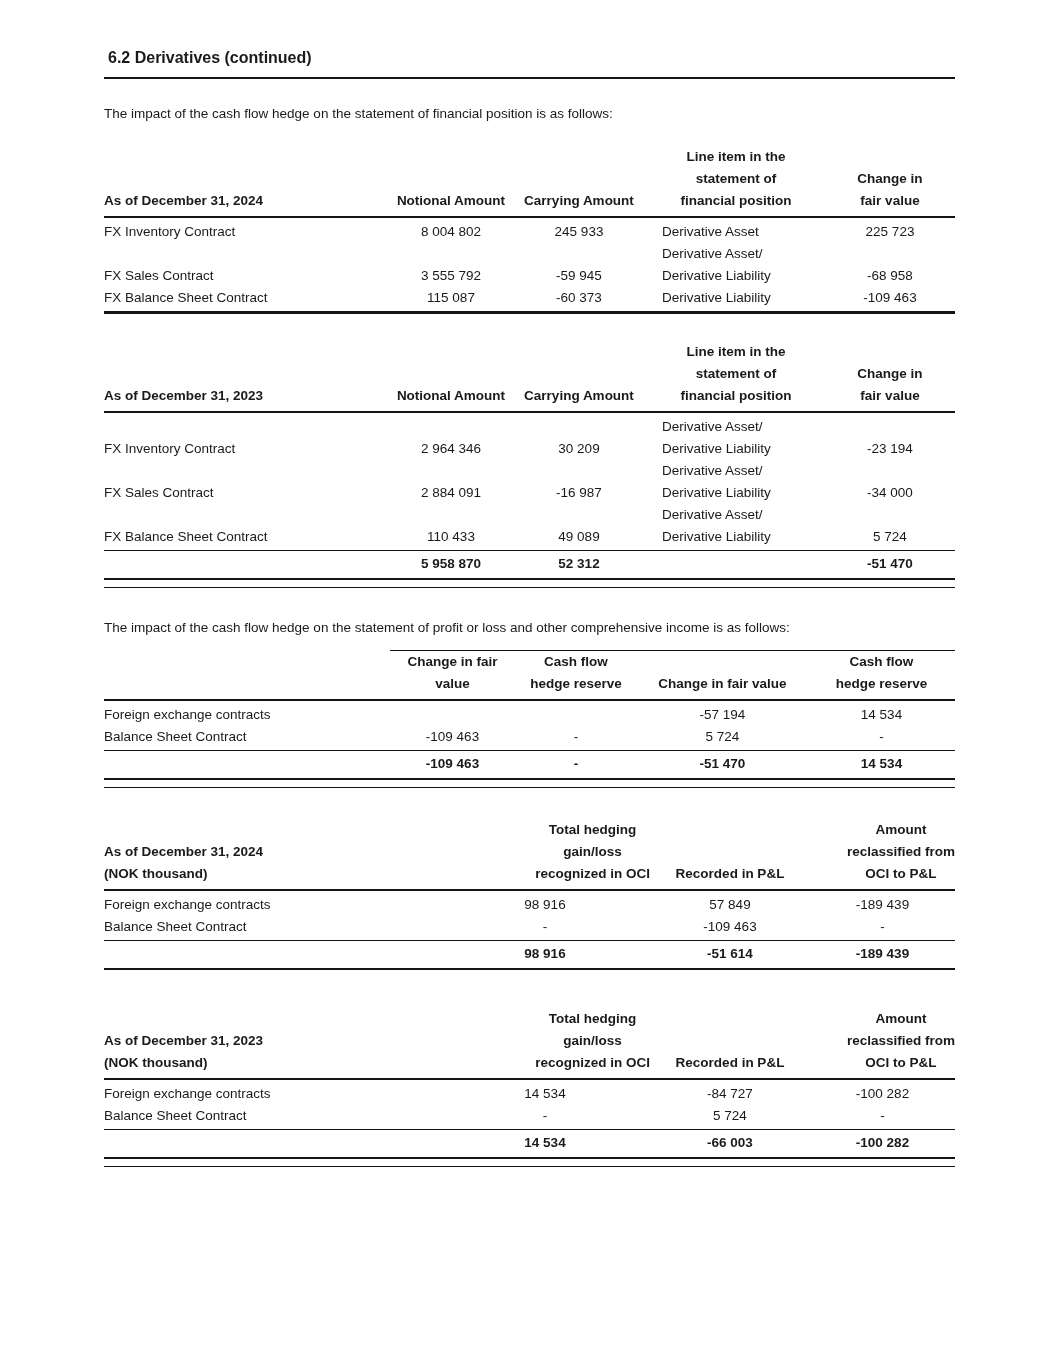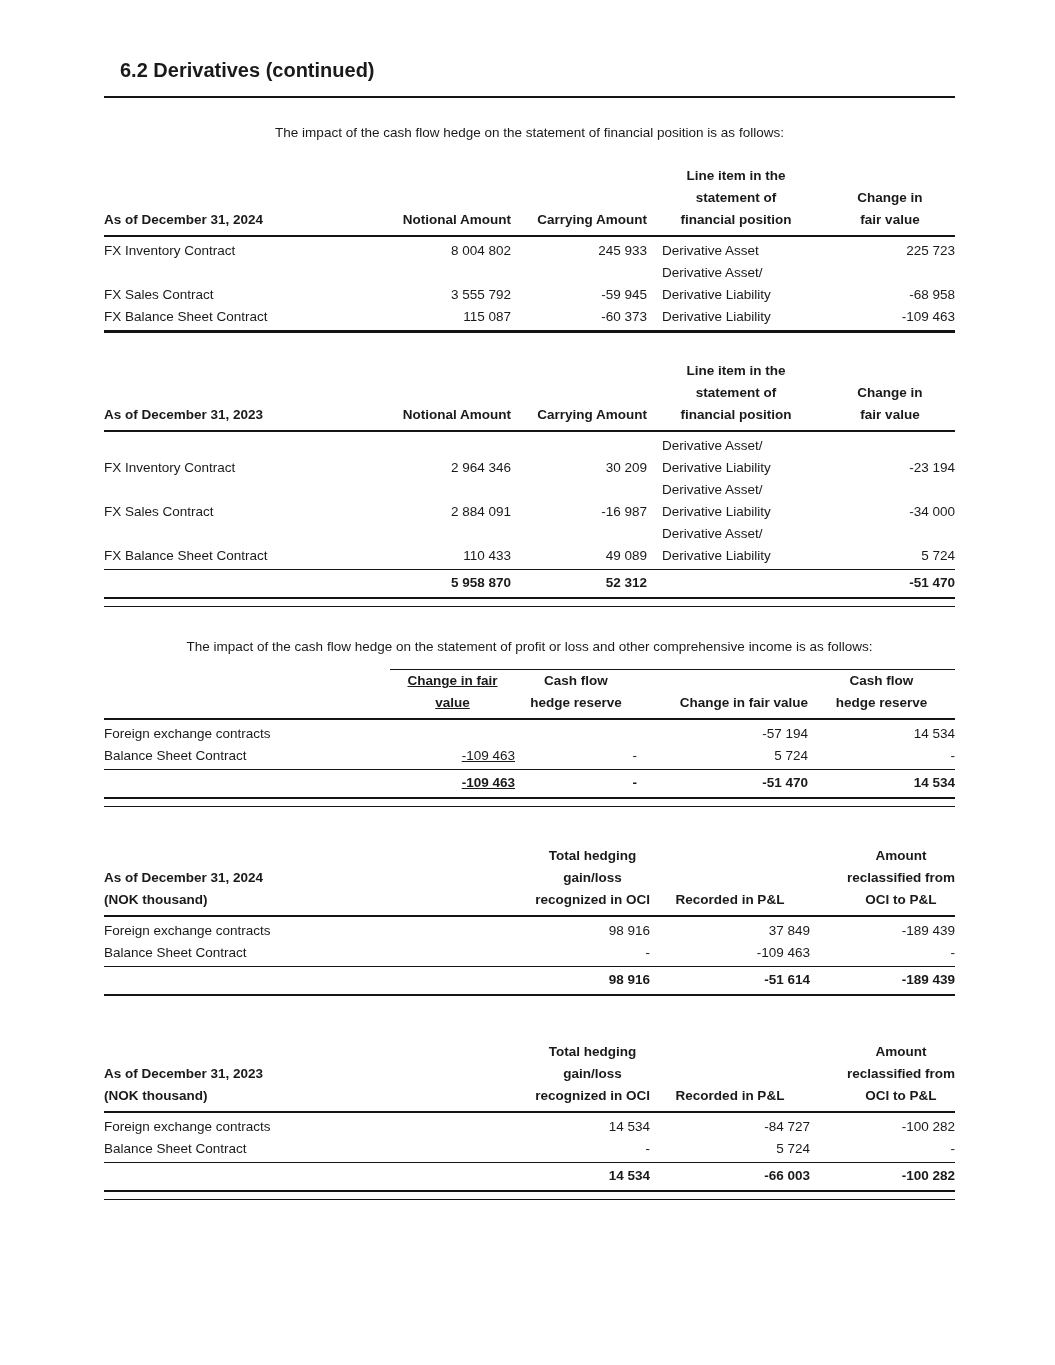--- a/index.html
+++ b/index.html
@@ -7,27 +7,27 @@
     width:1055px;height:1365px;
     font-family:"Liberation Sans",sans-serif;
     color:#1a1a1a;
     font-size:13.5px;
     line-height:22px;
     -webkit-font-smoothing:antialiased;
   }
   *{box-sizing:border-box;}
   .page{padding:44px 100px 0 104px;width:1055px;}
   .content{width:851px;}
-  .title{font-size:20px;font-weight:bold;line-height:20px;margin:16px;}
+  .title{font-size:16px;font-weight:bold;line-height:20px;margin:4px;}
   .title-rule{border-top:2.5px solid #151515;margin-top:9px;}
-  .intro{margin:6px;text-align:center;}
+  .intro{margin:0;}
   #intro1{margin-top:24px;}
   #intro2{margin-top:29px;}
   .b{font-weight:bold;}
-  .num{text-align:right;}
+  .num{text-align:center;}
   .ctr{text-align:center;}
   .line:empty{display:none;}
   .prow{display:flex;}
   .phead{align-items:flex-end;padding-bottom:4px;}
   .align-top{align-items:flex-start;}
   .align-bottom{align-items:flex-end;}
   .rule{height:0;border-top:1.5px solid #141414;}
   .rule.thick{border-top-width:2px;}
   .rule.mid{border-top-width:1.5px;}
   .rule.thin{border-top-width:1px;}
@@ -36,33 +36,33 @@
   .totalrow{padding:2px 0 3px;}
   
   .pc1{width:287px;}
   .pc2{width:120px;}
   .pc3{width:136px;}
   .pc4{width:178px;}
   .pc5{width:130px;}
   .pc4.li{padding-left:15px;}
   
   .tc1{width:286px;}
-  .tc2{width:125px;text-decoration:underline;}
+  .tc2{width:125px;}
   .tc3{width:122px;}
   .tc4{width:171px;}
   .tc5{width:147px;}
   .y24{width:247px;}
   .y23{width:318px;}
   .yearrule{margin-left:286px;width:565px;}
   
   .oc1{width:336px;}
   .oc2{width:210px;}
   .oc3{width:160px;}
   .oc4{width:145px;}
-  .rblock{text-align:right;margin-top:7px;}
+  .rblock{text-align:right;}
   .cblock{display:inline-block;text-align:center;}
   #table1{margin-top:21px;}
   #table2{margin-top:27px;}
   #table3{margin-top:11px;}
   #table4{margin-top:31px;}
   #table5{margin-top:38px;}
 </style>
 </head>
 <body>
 
@@ -258,21 +258,21 @@
             <span class="line" style="display:block">reclassified from</span>
             <span class="line" style="display:block">OCI to P&amp;L</span>
           </span>
         </div>
       </div>
       <div class="rule thick"></div>
       <div class="tbody">
         <div class="prow">
           <div class="oc1">Foreign exchange contracts</div>
           <div class="oc2 num">98 916</div>
-          <div class="oc3 num">37 849</div>
+          <div class="oc3 num">57 849</div>
           <div class="oc4 num">-189 439</div>
         </div>
         <div class="prow">
           <div class="oc1">Balance Sheet Contract</div>
           <div class="oc2 num">-</div>
           <div class="oc3 num">-109 463</div>
           <div class="oc4 num">-</div>
         </div>
       </div>
       <div class="rule mid"></div>

